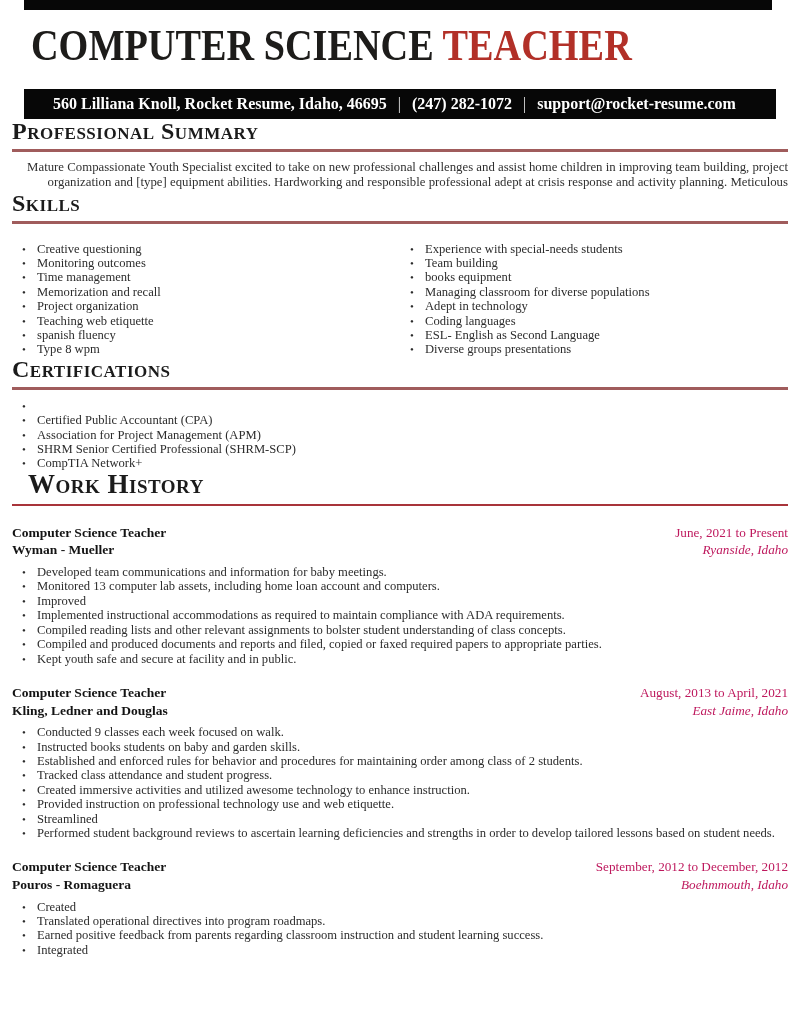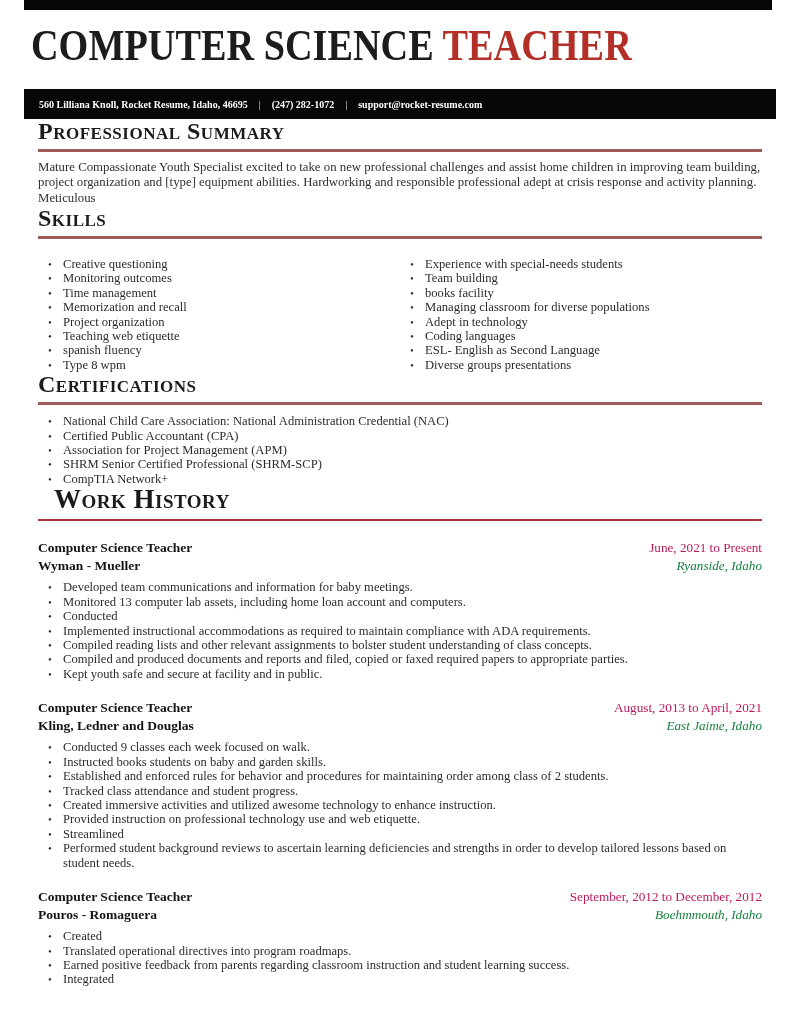--- a/index.html
+++ b/index.html
@@ -12,48 +12,48 @@
   }
   .top-band { margin-left:24px; width:748px; height:10px; background:#070707; }
   .main-title {
     margin:13px 0 0 31px; font-size:45px; line-height:1;
     font-weight:bold; color:#1d1c1a; white-space:nowrap;
     transform:scaleX(0.85); transform-origin:left center;
   }
   .main-title .accent { color:#b23028; }
   .contact-band {
     margin:21px 0 0 24px; width:752px; height:30px; background:#070707;
-    color:#ffffff; font-size:10px; font-weight:bold;
-    display:flex; align-items:center; padding-left:15px; white-space:nowrap;
+    color:#ffffff; font-size:16px; font-weight:bold;
+    display:flex; align-items:center; padding-left:29px; white-space:nowrap;
   }
   .contact-band .sep { margin:0 11px; font-weight:normal; color:#e8e8e8; }
-  .content { padding:0 38px; }
+  .content { padding:0 12px; }
   h2.section {
     font-variant:small-caps; font-weight:bold; color:#1b1b1b;
     font-size:24px; line-height:24px; margin:0; letter-spacing:0.5px;
   }
   h2.section.big { font-size:27px; line-height:27px;margin-left:16px; }
   .mt-ps { margin-top:24px; }
   .mt-skills { margin-top:14px; }
   .mt-cert { margin-top:14px; }
   .mt-wh { margin-top:12px; }
   .mt-edu { margin-top:14px; }
   .rule { height:3px; background:#a05c5c; margin-top:6px; }
   .rule.crimson { height:2px; background:#a8343a; }
-  .summary { font-size:12.8px; line-height:15.3px; margin:8px 0 0 0; color:#303030; }
+  .summary { font-size:12.8px; line-height:15.3px; margin:8px 0 0 0; color:#303030;text-align:right; }
   .skills-cols { display:flex; margin-top:9px; }
   .skills-col { width:50%; }
   ul.blist { list-style:none; margin:9px 0 0 0; padding:0 0 0 10px; }
   ul.blist li { display:flex; font-size:12.6px; line-height:14.4px; margin:0; color:#2c2c2c; }
   ul.blist .blt { width:15px; flex:none; font-size:11px; }
   .job { margin-top:18px; }
   .job-row { display:flex; justify-content:space-between; align-items:baseline; }
   .job-title, .job-company { font-weight:bold; font-size:13.5px; line-height:17.6px; color:#141414; }
   .job-dates { font-size:13.2px; line-height:17.6px; color:#be185d; }
-  .job-location { font-size:13.2px; line-height:17.6px; font-style:italic; color:#15803d; }
+  .job-location { font-size:13.2px; line-height:17.6px; font-style:italic; color:#be185d; }
   .job ul.blist { margin-top:6px; }
 </style>
 </head>
 <body>
 
 <div class="top-band"></div>
 
 <h1 class="main-title"><span>COMPUTER SCIENCE</span><span> </span><span class="accent">TEACHER</span></h1>
 
 <div class="contact-band">
@@ -114,21 +114,21 @@
           <li>
             <span class="blt">•</span>
             <span>Experience with special-needs students</span>
           </li>
           <li>
             <span class="blt">•</span>
             <span>Team building</span>
           </li>
           <li>
             <span class="blt">•</span>
-            <span>books facility</span>
+            <span>books equipment</span>
           </li>
           <li>
             <span class="blt">•</span>
             <span>Managing classroom for diverse populations</span>
           </li>
           <li>
             <span class="blt">•</span>
             <span>Adept in technology</span>
           </li>
           <li>
@@ -145,21 +145,20 @@
           </li>
         </ul>
     </div>
   </div>
 
   <h2 class="section mt-cert">Certifications</h2>
   <div class="rule"></div>
   <ul class="blist">
       <li>
         <span class="blt">•</span>
-        <span>National Child Care Association: National Administration Credential (NAC)</span>
       </li>
       <li>
         <span class="blt">•</span>
         <span>Certified Public Accountant (CPA)</span>
       </li>
       <li>
         <span class="blt">•</span>
         <span>Association for Project Management (APM)</span>
       </li>
       <li>
@@ -188,21 +187,21 @@
         <li>
           <span class="blt">•</span>
           <span>Developed team communications and information for baby meetings.</span>
         </li>
         <li>
           <span class="blt">•</span>
           <span>Monitored 13 computer lab assets, including home loan account and computers.</span>
         </li>
         <li>
           <span class="blt">•</span>
-          <span>Conducted</span>
+          <span>Improved</span>
         </li>
         <li>
           <span class="blt">•</span>
           <span>Implemented instructional accommodations as required to maintain compliance with ADA requirements.</span>
         </li>
         <li>
           <span class="blt">•</span>
           <span>Compiled reading lists and other relevant assignments to bolster student understanding of class concepts.</span>
         </li>
         <li>

